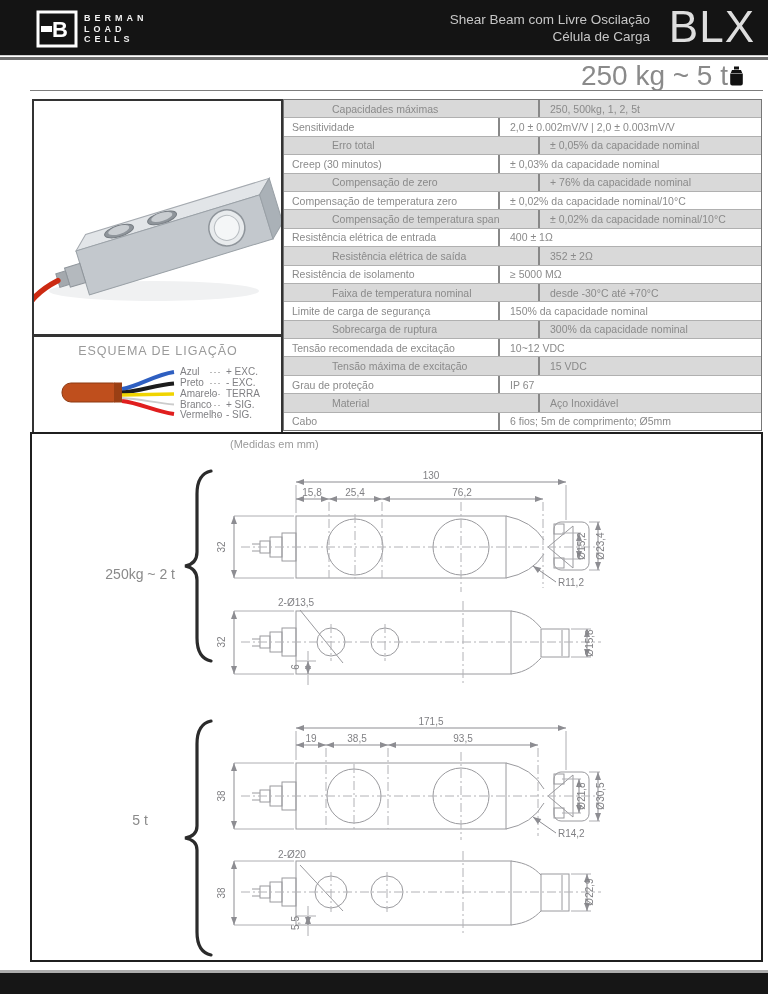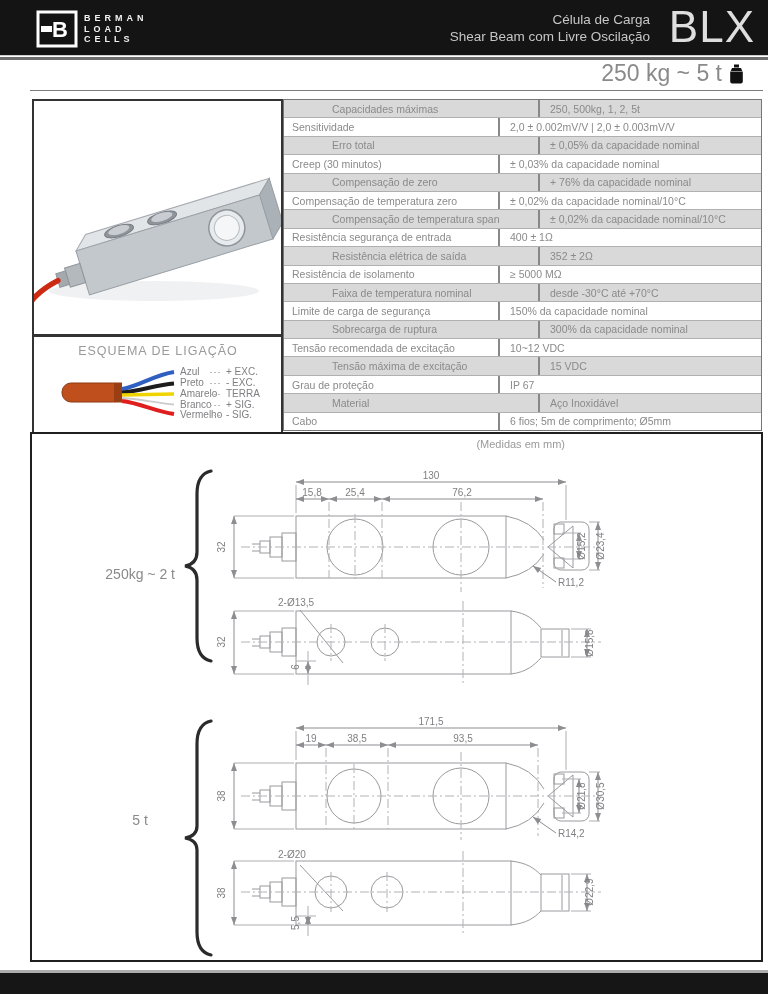--- a/index.html
+++ b/index.html
@@ -10,42 +10,42 @@
   .hdr-rule1{position:absolute;left:0;top:55px;width:768px;height:1px;background:#cfcfcf;}
   .hdr-rule2{position:absolute;left:0;top:57px;width:768px;height:3px;background:#6e6e6e;}
   .logo-box{position:absolute;left:36px;top:10px;}
   .brand{position:absolute;left:84px;top:13px;color:#f2f2f2;font-size:9px;font-weight:bold;
          letter-spacing:4px;line-height:10.5px;}
   .subtitle{position:absolute;right:118px;top:11px;text-align:right;color:#c6c6c6;
             font-size:13.5px;line-height:17px;}
   .model{position:absolute;right:13px;top:2px;color:#dedede;font-size:44px;font-weight:300;
          letter-spacing:1px;}
   
-  .cap{position:absolute;top:60px;right:24px;display:flex;align-items:center;gap:7px;
-       color:#8a8a8a;font-size:23px;}
+  .cap{position:absolute;top:60px;right:24px;display:flex;align-items:center;gap:1px;
+       color:#8a8a8a;font-size:28px;}
   .cap-rule{position:absolute;left:30px;top:90px;width:733px;height:1px;background:#7d7d7d;}
   
   .photo-box{position:absolute;left:32px;top:99px;width:251px;height:237px;border:2px solid #333;
              box-sizing:border-box;background:#fff;}
   .wire-box{position:absolute;left:32px;top:335px;width:251px;height:123px;border:2px solid #333;
             box-sizing:border-box;background:#fff;}
   
   .spec{position:absolute;left:283px;top:99px;width:479px;height:332px;border:1px solid #777;
         box-sizing:border-box;display:flex;flex-direction:column;background:#fff;}
   .trow{flex:1;display:flex;border-bottom:1px solid #b0b0b0;box-sizing:border-box;
         color:#8a8a8a;font-size:10.5px;}
   .trow:last-child{border-bottom:none;}
   .trow.odd{background:#d9d9d9;padding-left:40px;}
   .tl{width:216px;border-right:2px solid #888;display:flex;align-items:center;
       padding-left:8px;box-sizing:border-box;}
   .tv{flex:1;display:flex;align-items:center;padding-left:10px;box-sizing:border-box;}
   
   .draw-box{position:absolute;left:30px;top:432px;width:733px;height:530px;border:2px solid #1f1f1f;
             box-sizing:border-box;background:#fff;}
-  .units{position:absolute;left:230px;top:438px;width:335px;text-align:right;color:#9a9a9a;
+  .units{position:absolute;left:230px;top:438px;width:335px;text-align:left;color:#9a9a9a;
          font-size:11px;}
   .grp1{position:absolute;left:63px;top:566px;width:112px;text-align:right;color:#8a8a8a;font-size:14px;}
   .grp2{position:absolute;left:100px;top:812px;width:80px;text-align:center;color:#8a8a8a;font-size:14px;}
   
   .ln{stroke:#9a9a9e;fill:none;stroke-width:1;}
   .ctr{stroke:#b2b2b6;fill:none;stroke-width:1;stroke-dasharray:9 3 2 3;}
   .ext{stroke:#aeaeb2;fill:none;stroke-width:1;}
   .dim{stroke:#8d8d92;fill:none;stroke-width:1;}
   .dtxt{fill:#808084;font-size:10px;font-family:"Liberation Sans",sans-serif;}
   .brace{stroke:#2b2b2b;fill:none;stroke-width:3.2;stroke-linecap:round;}
@@ -63,22 +63,22 @@
       <rect x="2" y="2" width="38" height="34" fill="none" stroke="#ffffff" stroke-width="3"></rect>
       <rect x="5" y="16" width="11" height="6" fill="#ffffff"></rect>
       <text x="24" y="27" text-anchor="middle" font-size="22" font-weight="bold" font-family="Liberation Sans, sans-serif" fill="#ffffff">B</text>
     </svg>
     <div class="brand">
       <div>BERMAN</div>
       <div>LOAD</div>
       <div>CELLS</div>
     </div>
     <div class="subtitle">
+      <div>Shear Beam com Livre Oscilação</div>
       <div>Célula de Carga</div>
-      <div>Shear Beam com Livre Oscilação</div>
     </div>
     <div class="model">BLX</div>
   </div>
   <div class="hdr-rule1"></div>
   <div class="hdr-rule2"></div>
 
   <div class="cap">
     <span>250 kg ~ 5 t</span>
     <svg width="15" height="20" viewBox="0 0 15 20">
       <path d="M5 0.5 h5 v3 h-5 z M3 4 h9 l1.2 3 h-11.4 z M1.2 7.5 h12.6 v10 a2 2 0 0 1 -2 2 h-8.6 a2 2 0 0 1 -2 -2 z" fill="#111"></path>
@@ -169,21 +169,21 @@
       </div>
     <div class="trow">
         <div class="tl">Compensação de temperatura zero</div>
         <div class="tv">± 0,02% da capacidade nominal/10°C</div>
       </div>
     <div class="trow odd">
         <div class="tl">Compensação de temperatura span</div>
         <div class="tv">± 0,02% da capacidade nominal/10°C</div>
       </div>
     <div class="trow">
-        <div class="tl">Resistência segurança de entrada</div>
+        <div class="tl">Resistência elétrica de entrada</div>
         <div class="tv">400 ± 1Ω</div>
       </div>
     <div class="trow odd">
         <div class="tl">Resistência elétrica de saída</div>
         <div class="tv">352 ± 2Ω</div>
       </div>
     <div class="trow">
         <div class="tl">Resistência de isolamento</div>
         <div class="tv">≥ 5000 MΩ</div>
       </div>

